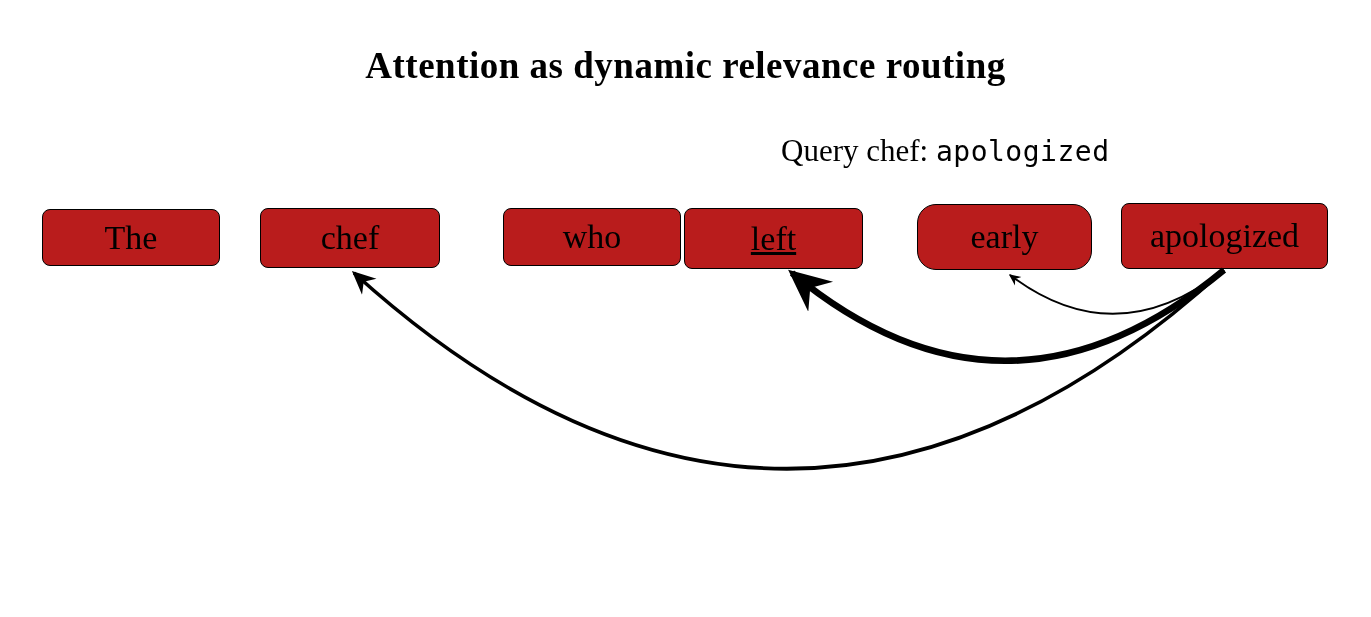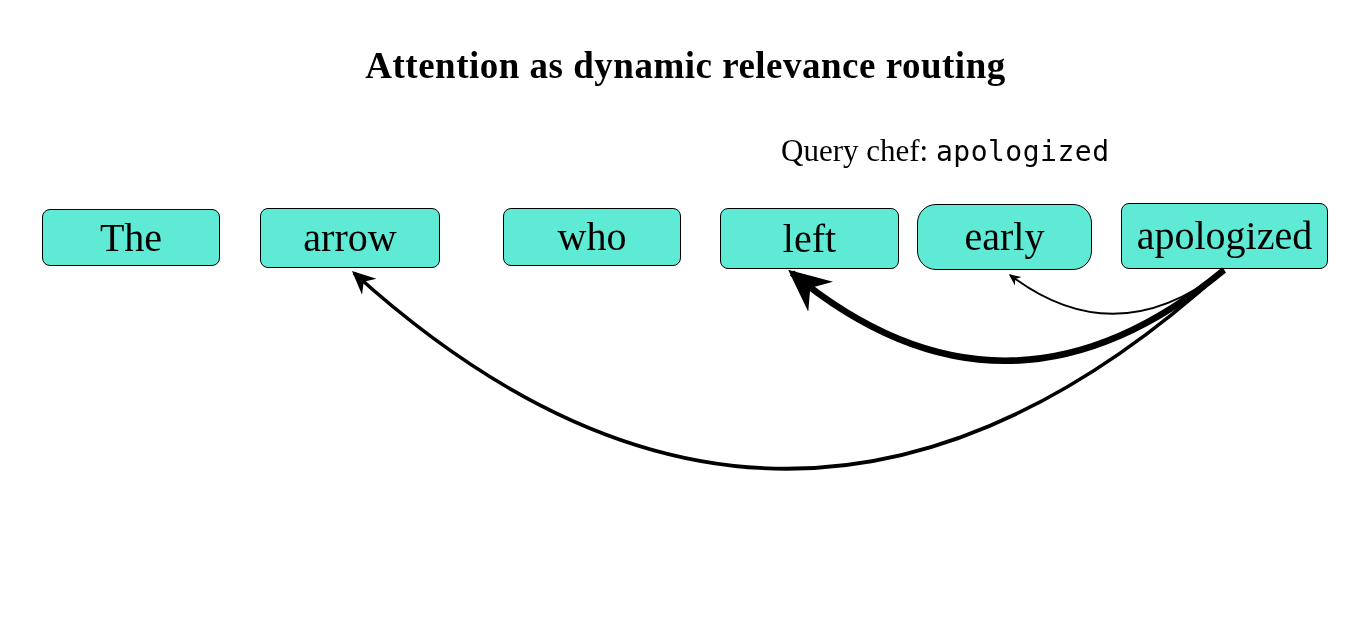--- a/index.html
+++ b/index.html
@@ -37,32 +37,32 @@
     font-family: "DejaVu Sans Mono", "Liberation Mono", monospace;
     font-size: 28px;
     letter-spacing: 0.5px;
   }
 
   .token {
     position: absolute;
     box-sizing: border-box;
     border: 1.5px solid #000000;
     border-radius: 8px;
-    background: #5eead4;
+    background: #b91c1c;
     display: flex;
     align-items: center;
     justify-content: center;
-    font-size: 40px;
+    font-size: 34px;
     line-height: 1;
     white-space: nowrap;
   }
   .tok-0 { left: 42px;   top: 209px; width: 178px; height: 57px; }
   .tok-1 { left: 260px;  top: 208px; width: 180px; height: 60px; }
   .tok-2 { left: 503px;  top: 208px; width: 178px; height: 58px; }
-  .tok-3 { left: 720px;  top: 208px; width: 179px; height: 61px; }
+  .tok-3 { left: 684px;  top: 208px; width: 179px; height: 61px; text-decoration: underline; }
   .tok-4 { left: 917px;  top: 204px; width: 175px; height: 66px; border-radius: 19px; }
   .tok-5 { left: 1121px; top: 203px; width: 207px; height: 66px; }
 
   .arrow-layer {
     position: absolute;
     left: 0; top: 0;
     width: 1371px;
     height: 617px;
     pointer-events: none;
   }
@@ -84,21 +84,21 @@
 
   <div class="diagram-title">Attention as dynamic relevance routing</div>
 
   <div class="query-caption">
     <span>Query chef:</span>
     <span> </span>
     <span class="query-token-value">apologized</span>
   </div>
 
   <div class="token tok-0">The</div>
-  <div class="token tok-1">arrow</div>
+  <div class="token tok-1">chef</div>
   <div class="token tok-2">who</div>
   <div class="token tok-3">left</div>
   <div class="token tok-4">early</div>
   <div class="token tok-5">apologized</div>
 
   <svg class="arrow-layer" viewBox="0 0 1371 617" xmlns="http://www.w3.org/2000/svg">
     <defs>
       <marker id="stealth" viewBox="0 0 10 10" refX="8.8" refY="5" markerWidth="6.5" markerHeight="6.5" orient="auto" markerUnits="strokeWidth">
         <path d="M 0 0.4 L 10 5 L 0 9.6 L 3.2 5 Z" fill="#000000"></path>
       </marker>

